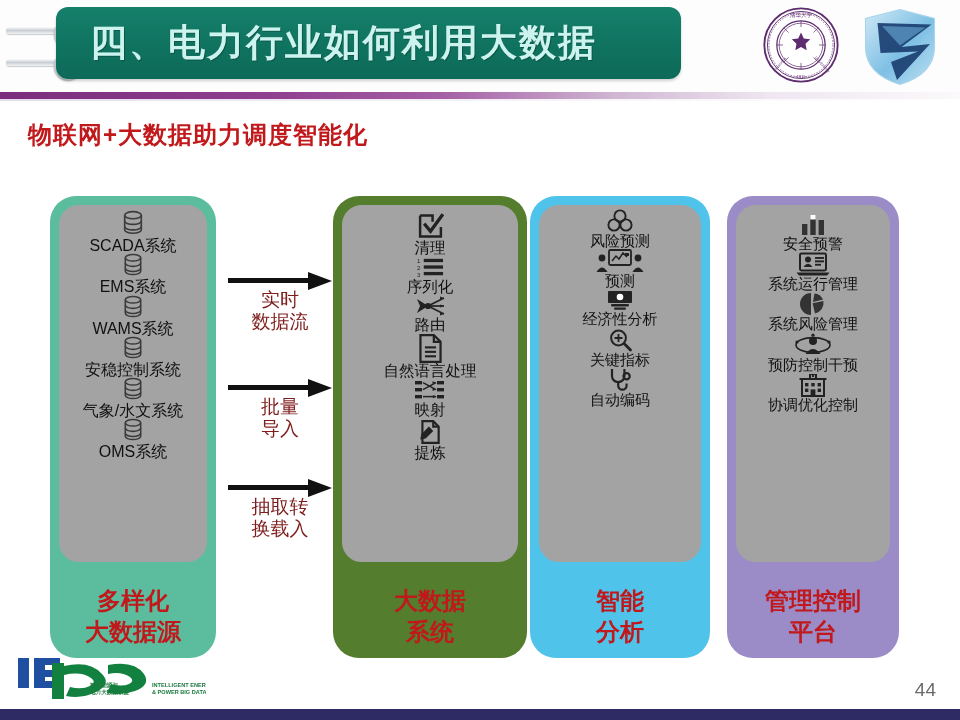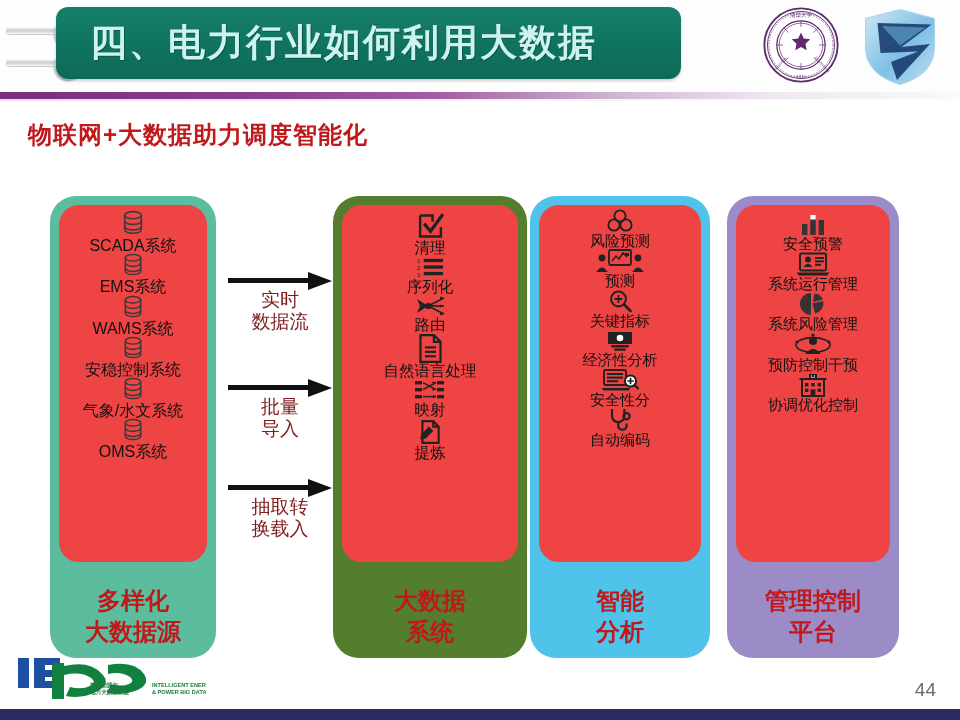--- a/index.html
+++ b/index.html
@@ -52,21 +52,21 @@
   
   .sec-title{
     position:absolute;left:28px;top:119px;
     font-size:24px;font-weight:bold;color:#c0181b;letter-spacing:1px;white-space:nowrap;
   }
 
   
   .col{position:absolute;border-radius:26px;}
   .col .inner{
     position:absolute;left:8px;top:8px;right:8px;
-    background:#ef4444;border-radius:20px;
+    background:#a3a3a3;border-radius:20px;
     display:flex;flex-direction:column;align-items:center;justify-content:flex-start;
     overflow:hidden;
   }
   .col .caption{
     position:absolute;left:0;right:0;bottom:10px;
     text-align:center;color:#c0181b;font-weight:bold;font-size:24px;line-height:1.32;
   }
 
   
   .col1{left:50px;top:196px;width:166px;height:462px;background:#5cbd9e;}
@@ -447,58 +447,41 @@
                 <path d="M36.5 23 q5.5 -9 11 0 z"></path>
             </g>
           </svg>
         </span>
         <span class="lb">预测</span>
       </div>
 
 
       <div class="item">
         <span class="ic">
-          <svg width="25" height="24" viewBox="0 0 24 24">
-            <circle cx="10" cy="10" r="7.4" fill="none" stroke="#222" stroke-width="2"></circle>
-            <path d="M10 6 v8 M6 10 h8" stroke="#222" stroke-width="1.8"></path>
-            <path d="M15.6 15.6 L22 22" stroke="#222" stroke-width="2.8" stroke-linecap="round"></path>
-          </svg>
-        </span>
-        <span class="lb">关键指标</span>
-      </div>
-
-      <div class="item">
-        <span class="ic">
           <svg width="28" height="22" viewBox="0 0 28 22">
             <rect x="2" y="2" width="24" height="12" rx="1" fill="#222"></rect>
             <circle cx="14" cy="8" r="3.3" fill="#fff"></circle>
             <rect x="5" y="15" width="18" height="2.4" rx="1.2" fill="#222"></rect>
             <rect x="8" y="18.6" width="12" height="2.2" rx="1.1" fill="#222"></rect>
           </svg>
         </span>
         <span class="lb">经济性分析</span>
       </div>
 
       <div class="item">
         <span class="ic">
-          <svg width="38" height="24" viewBox="0 0 38 24">
-            <rect x="3" y="2" width="22" height="15" rx="1.4" fill="none" stroke="#222" stroke-width="1.9"></rect>
-            <g fill="#222">
-                <rect x="6" y="5" width="16" height="2"></rect>
-                <rect x="6" y="8.6" width="16" height="2"></rect>
-                <rect x="6" y="12.2" width="11" height="2"></rect>
-              </g>
-            <path d="M0.5 20 h29 l-2 2.6 H2.5 Z" fill="#222"></path>
-            <circle cx="29.5" cy="13" r="5.6" fill="#fff" stroke="#222" stroke-width="2"></circle>
-            <path d="M29.5 9.8 v6.4 M26.3 13 h6.4" stroke="#222" stroke-width="1.7"></path>
-            <path d="M33.6 17.1 L37 20.5" stroke="#222" stroke-width="2.4" stroke-linecap="round"></path>
-          </svg>
-        </span>
-        <span class="lb">安全性分</span>
-      </div>
+          <svg width="25" height="24" viewBox="0 0 24 24">
+            <circle cx="10" cy="10" r="7.4" fill="none" stroke="#222" stroke-width="2"></circle>
+            <path d="M10 6 v8 M6 10 h8" stroke="#222" stroke-width="1.8"></path>
+            <path d="M15.6 15.6 L22 22" stroke="#222" stroke-width="2.8" stroke-linecap="round"></path>
+          </svg>
+        </span>
+        <span class="lb">关键指标</span>
+      </div>
+
 
       <div class="item">
         <span class="ic">
           <svg width="26" height="24" viewBox="0 0 26 24">
             <path d="M5 1 v7 a6.2 6.2 0 0 0 12.4 0 V1" fill="none" stroke="#222" stroke-width="2.2"></path>
             <path d="M11.2 14.2 v3.2 a4.2 4.2 0 0 0 8.4 0 v-2" fill="none" stroke="#222" stroke-width="2.2"></path>
             <circle cx="19.6" cy="8.2" r="3.1" fill="none" stroke="#222" stroke-width="2.2"></circle>
           </svg>
         </span>
         <span class="lb">自动编码</span>

